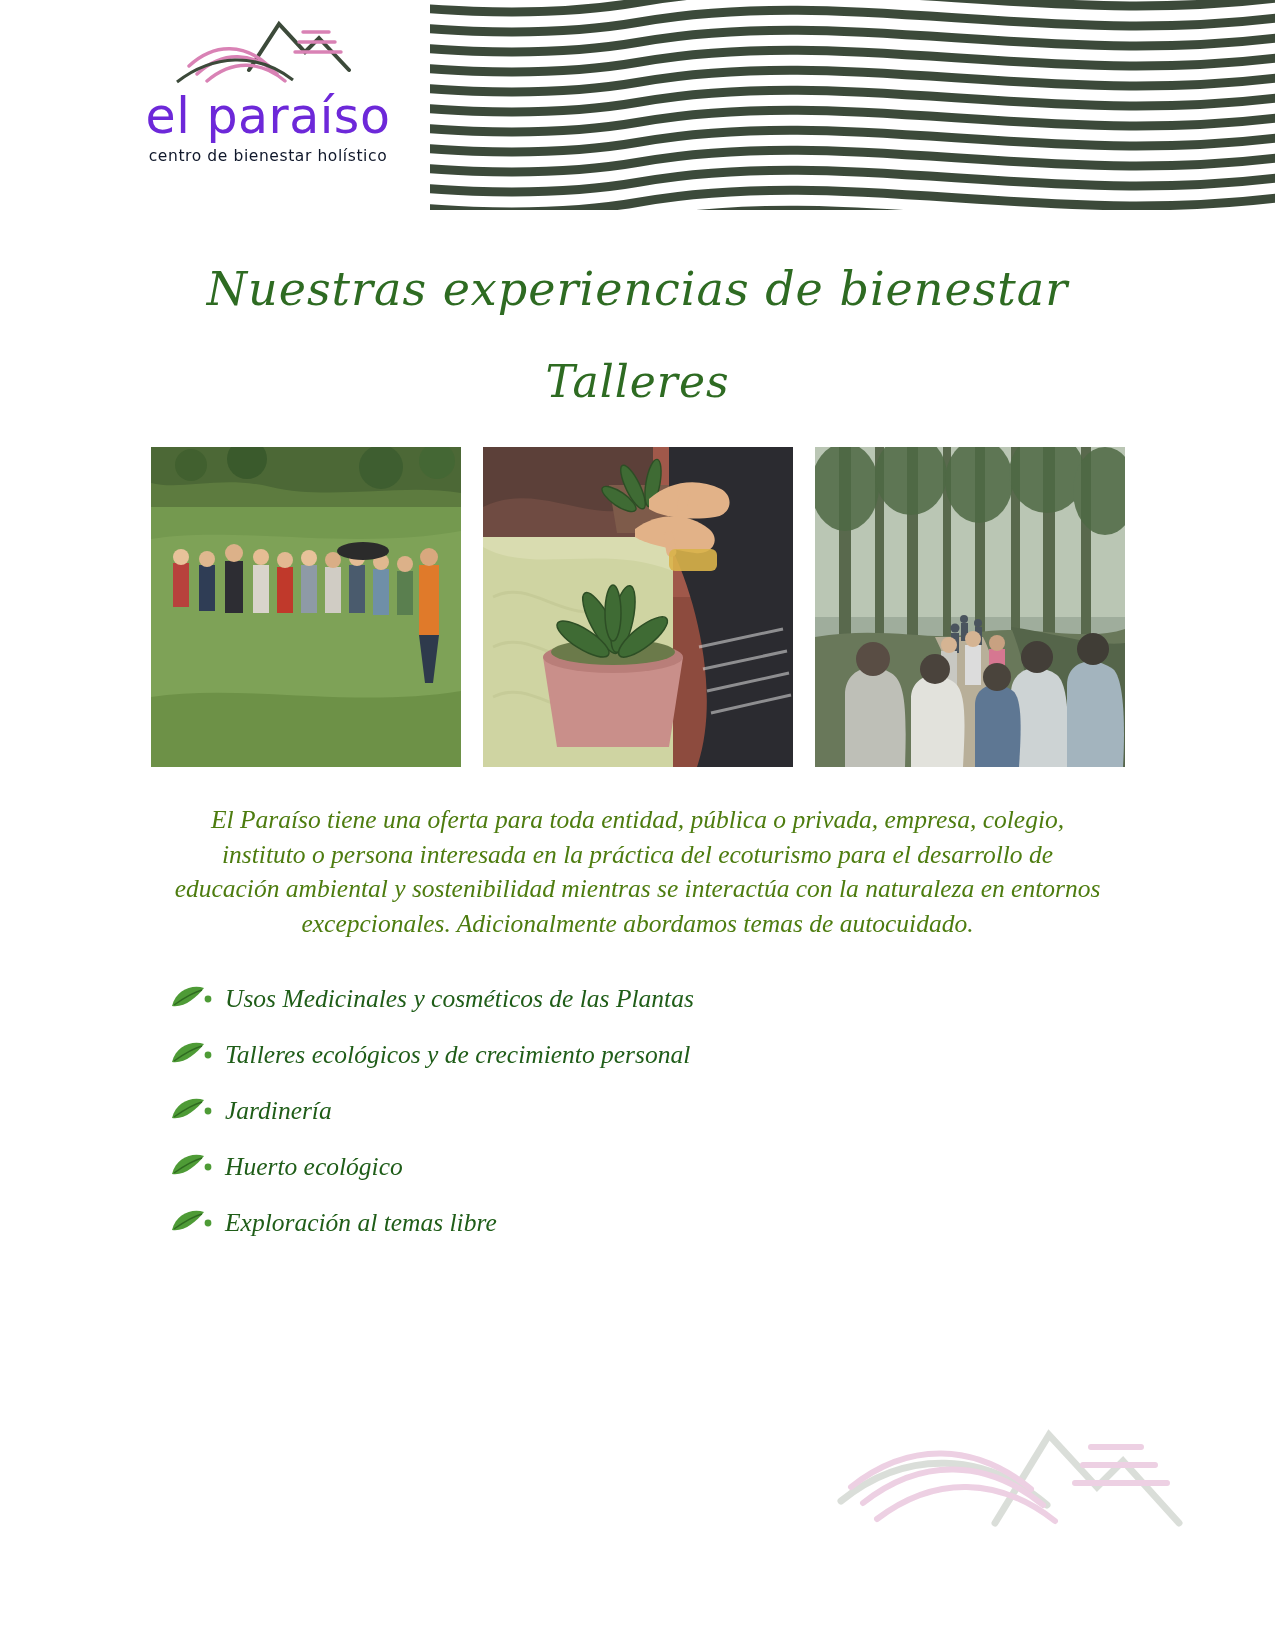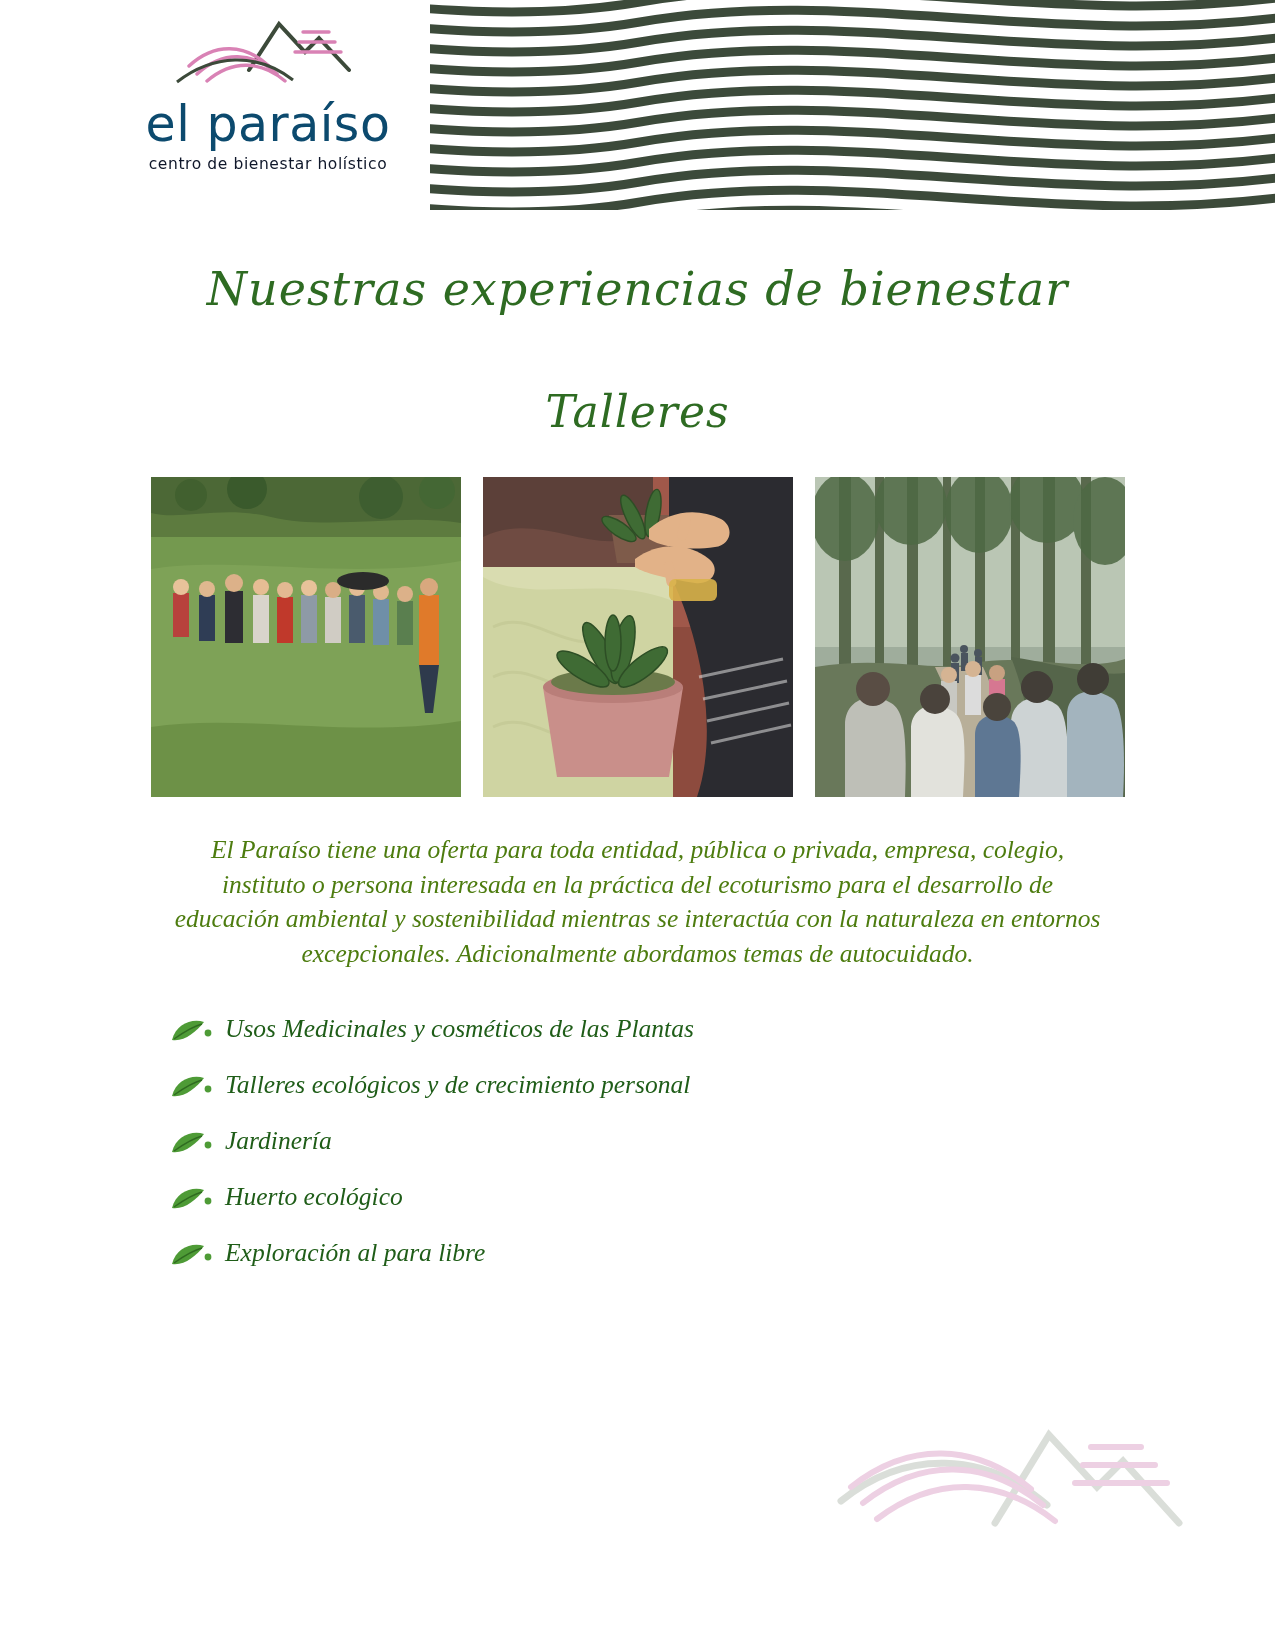--- a/index.html
+++ b/index.html
@@ -50,24 +50,24 @@
   .logo-mark {
     width: 230px;
     height: 82px;
     margin: 0 auto;
     display: block;
   }
   .logo-title {
     font-family: "DejaVu Sans", sans-serif;
     font-size: 49px;
     letter-spacing: 0.5px;
-    color: #0c4a6e;
+    color: #6d28d9;
     font-weight: 400;
     line-height: 1.0;
-    margin-top: 10px;
+    margin-top: 2px;
   }
   .logo-sub {
     font-family: "DejaVu Sans", sans-serif;
     font-size: 15.5px;
     color: #0f172a;
     letter-spacing: 0.6px;
     margin-top: 6px;
   }
 
   
@@ -78,21 +78,21 @@
     font-style: italic;
     font-weight: 400;
   }
   .title-main {
     font-size: 46px;
     margin-top: 52px;
     letter-spacing: 1px;
   }
   .title-sub {
     font-size: 44px;
-    margin-top: 70px;
+    margin-top: 40px;
     letter-spacing: 1px;
   }
 
   
   .photo-row {
     margin-top: 40px;
     display: flex;
     justify-content: center;
     gap: 22px;
   }
@@ -118,21 +118,21 @@
   }
 
   
   .list {
     margin: 42px 0 0 170px;
     padding: 0;
     list-style: none;
   }
   .list li {
     display: flex;
-    align-items: flex-end;
+    align-items: flex-start;
     gap: 13px;
     margin-bottom: 26px;
     color: #1f5d18;
     font-family: "Liberation Serif", serif;
     font-style: italic;
     font-size: 25.5px;
   }
   .leaf-icon {
     width: 42px;
     height: 26px;
@@ -405,21 +405,21 @@
     <span>Huerto ecológico</span>
   </li>
   <li>
     <span class="leaf-icon">
       <svg viewBox="0 0 42 26" width="42" height="26">
         <path d="M2,22 C6,6 22,0 34,4 C26,14 14,24 2,22 Z" fill="#4e9b36"></path>
         <path d="M4,21 C14,14 24,8 32,6" stroke="#2f6b20" stroke-width="1.4" fill="none"></path>
         <circle cx="38" cy="15" r="3.4" fill="#4e9b36"></circle>
       </svg>
     </span>
-    <span>Exploración al para libre</span>
+    <span>Exploración al temas libre</span>
   </li>
 </ul>
 
 <svg class="watermark" viewBox="0 0 370 140">
   <g fill="none" stroke="#d7dbd5" stroke-width="7" stroke-linecap="round">
     <path d="M160,118 L214,30 L262,82 L288,56 L344,118"></path>
     <path d="M6,96 C70,44 150,46 212,100"></path>
   </g>
   <g fill="none" stroke="#eccbe0" stroke-width="6" stroke-linecap="round">
     <path d="M16,82 C74,36 140,38 196,84"></path>

